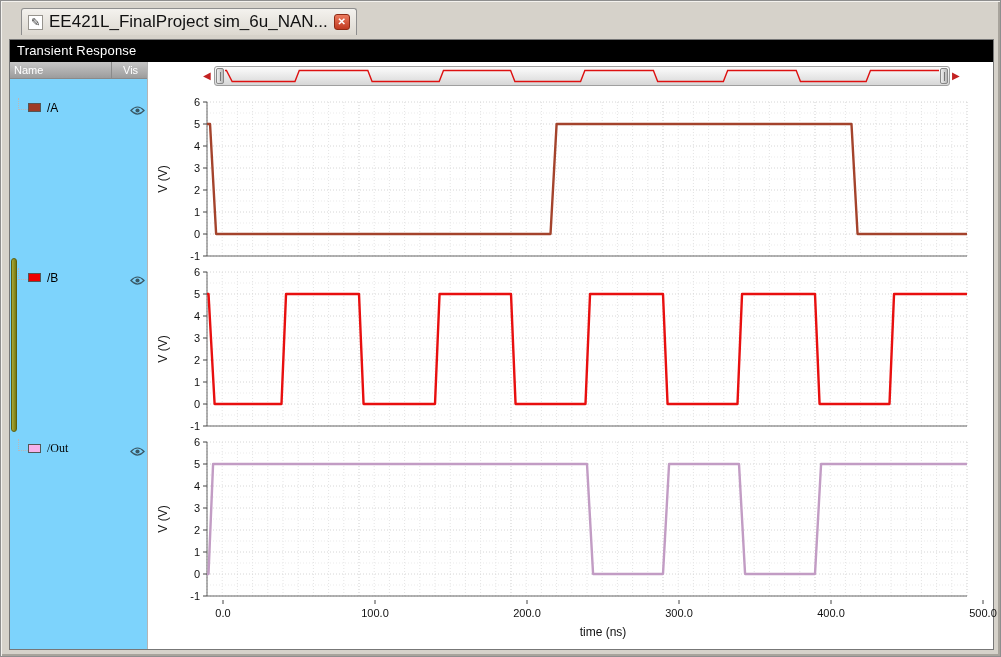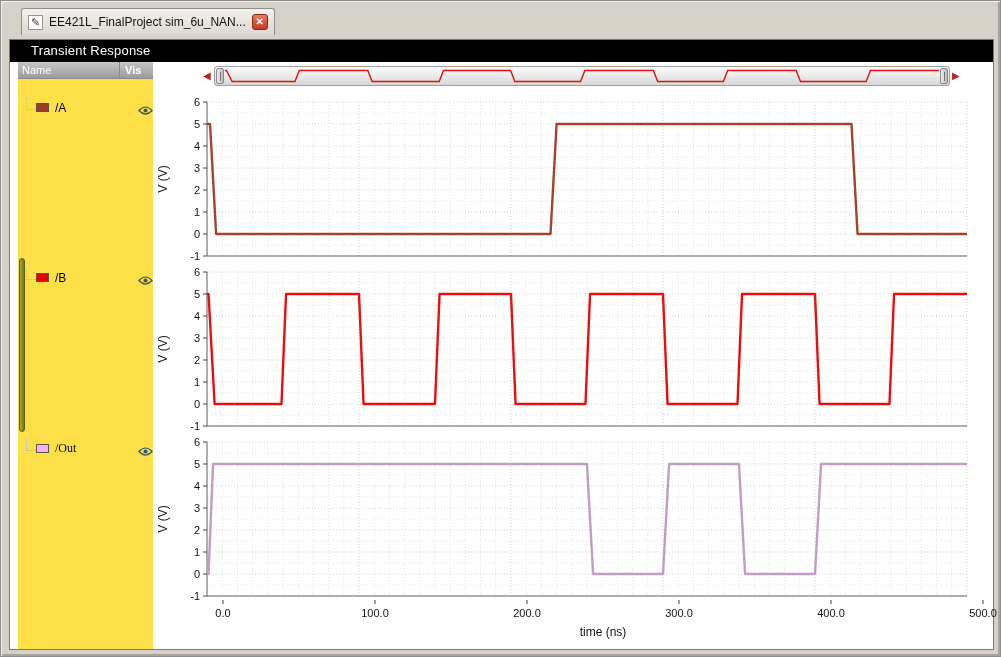--- a/index.html
+++ b/index.html
@@ -11,39 +11,39 @@
             box-shadow: inset 1px 1px 0 #f4f2ee, inset -2px -2px 0 #a8a49c; }
 
   
   .tabbar { position:absolute; left:0; top:0; width:100%; height:37px; }
   .tab { position:absolute; left:20px; top:7px; height:27px;
          display:flex; align-items:center; gap:6px; padding:0 6px;
          background:linear-gradient(#f4f2ee,#dcd8d0);
          border:1px solid #8e8e8e; border-bottom:none; border-radius:3px 3px 0 0; }
   .tab-icon { width:15px; height:15px; background:#fff; border:1px solid #97948e;
               font-size:11px; line-height:13px; text-align:center; color:#444; }
-  .tab-title { font-size:12px; color:#111; white-space:nowrap; }
+  .tab-title { font-size:17px; color:#111; white-space:nowrap; }
   .tab-close { width:16px; height:16px; border-radius:3px;
                background:linear-gradient(#ec7a5e,#c03a20); border:1px solid #8e2a14;
                color:#fff; font-size:10px; font-weight:bold; line-height:14px; text-align:center; }
 
   
   .main { position:absolute; left:8px; top:38px; width:985px; height:611px;
           background:#fff; border:1px solid #777; }
   .titlebar { height:22px; background:#000; color:#fff; font-size:13px;
-              line-height:22px; padding-left:21px; letter-spacing:.2px; }
+              line-height:22px; padding-left:7px; letter-spacing:.2px; }
   .content { position:absolute; left:0; top:22px; right:0; bottom:0; }
 
   
-  .left-panel { position:absolute; left:8px; top:0; width:138px; height:100%;
-                background:#fde047; border-right:1px solid #b5b5b5; }
+  .left-panel { position:absolute; left:0; top:0; width:138px; height:100%;
+                background:#7dd3fc; border-right:1px solid #b5b5b5; }
   .panel-header { height:17px; background:linear-gradient(#c6c6c6,#9c9c9c);
                   border-bottom:1px solid #8a8a8a; color:#fff; font-size:11px; display:flex; }
   .panel-header .name { flex:1; padding-left:4px; line-height:16px; }
-  .panel-header .vis  { width:36px; border-left:1px solid #8a8a8a; padding-left:5px; line-height:16px;font-weight:bold; }
+  .panel-header .vis  { width:36px; border-left:1px solid #8a8a8a; padding-left:11px; line-height:16px; }
 
   .signal-row { position:absolute; left:0; width:142px; height:17px;
                 display:flex; align-items:center; }
   .row-a   { top:37px; }
   .row-b   { top:207px; }
   .row-out { top:378px;font-family:Liberation Serif, serif; }
   .connector { position:relative; width:10px; height:12px; margin-left:8px;
                border-left:1px dotted #b9b9b9; border-bottom:1px dotted #b9b9b9;
                top:-4px; }
   .swatch { width:13px; height:9px; border:1px solid #555; flex:none; }

